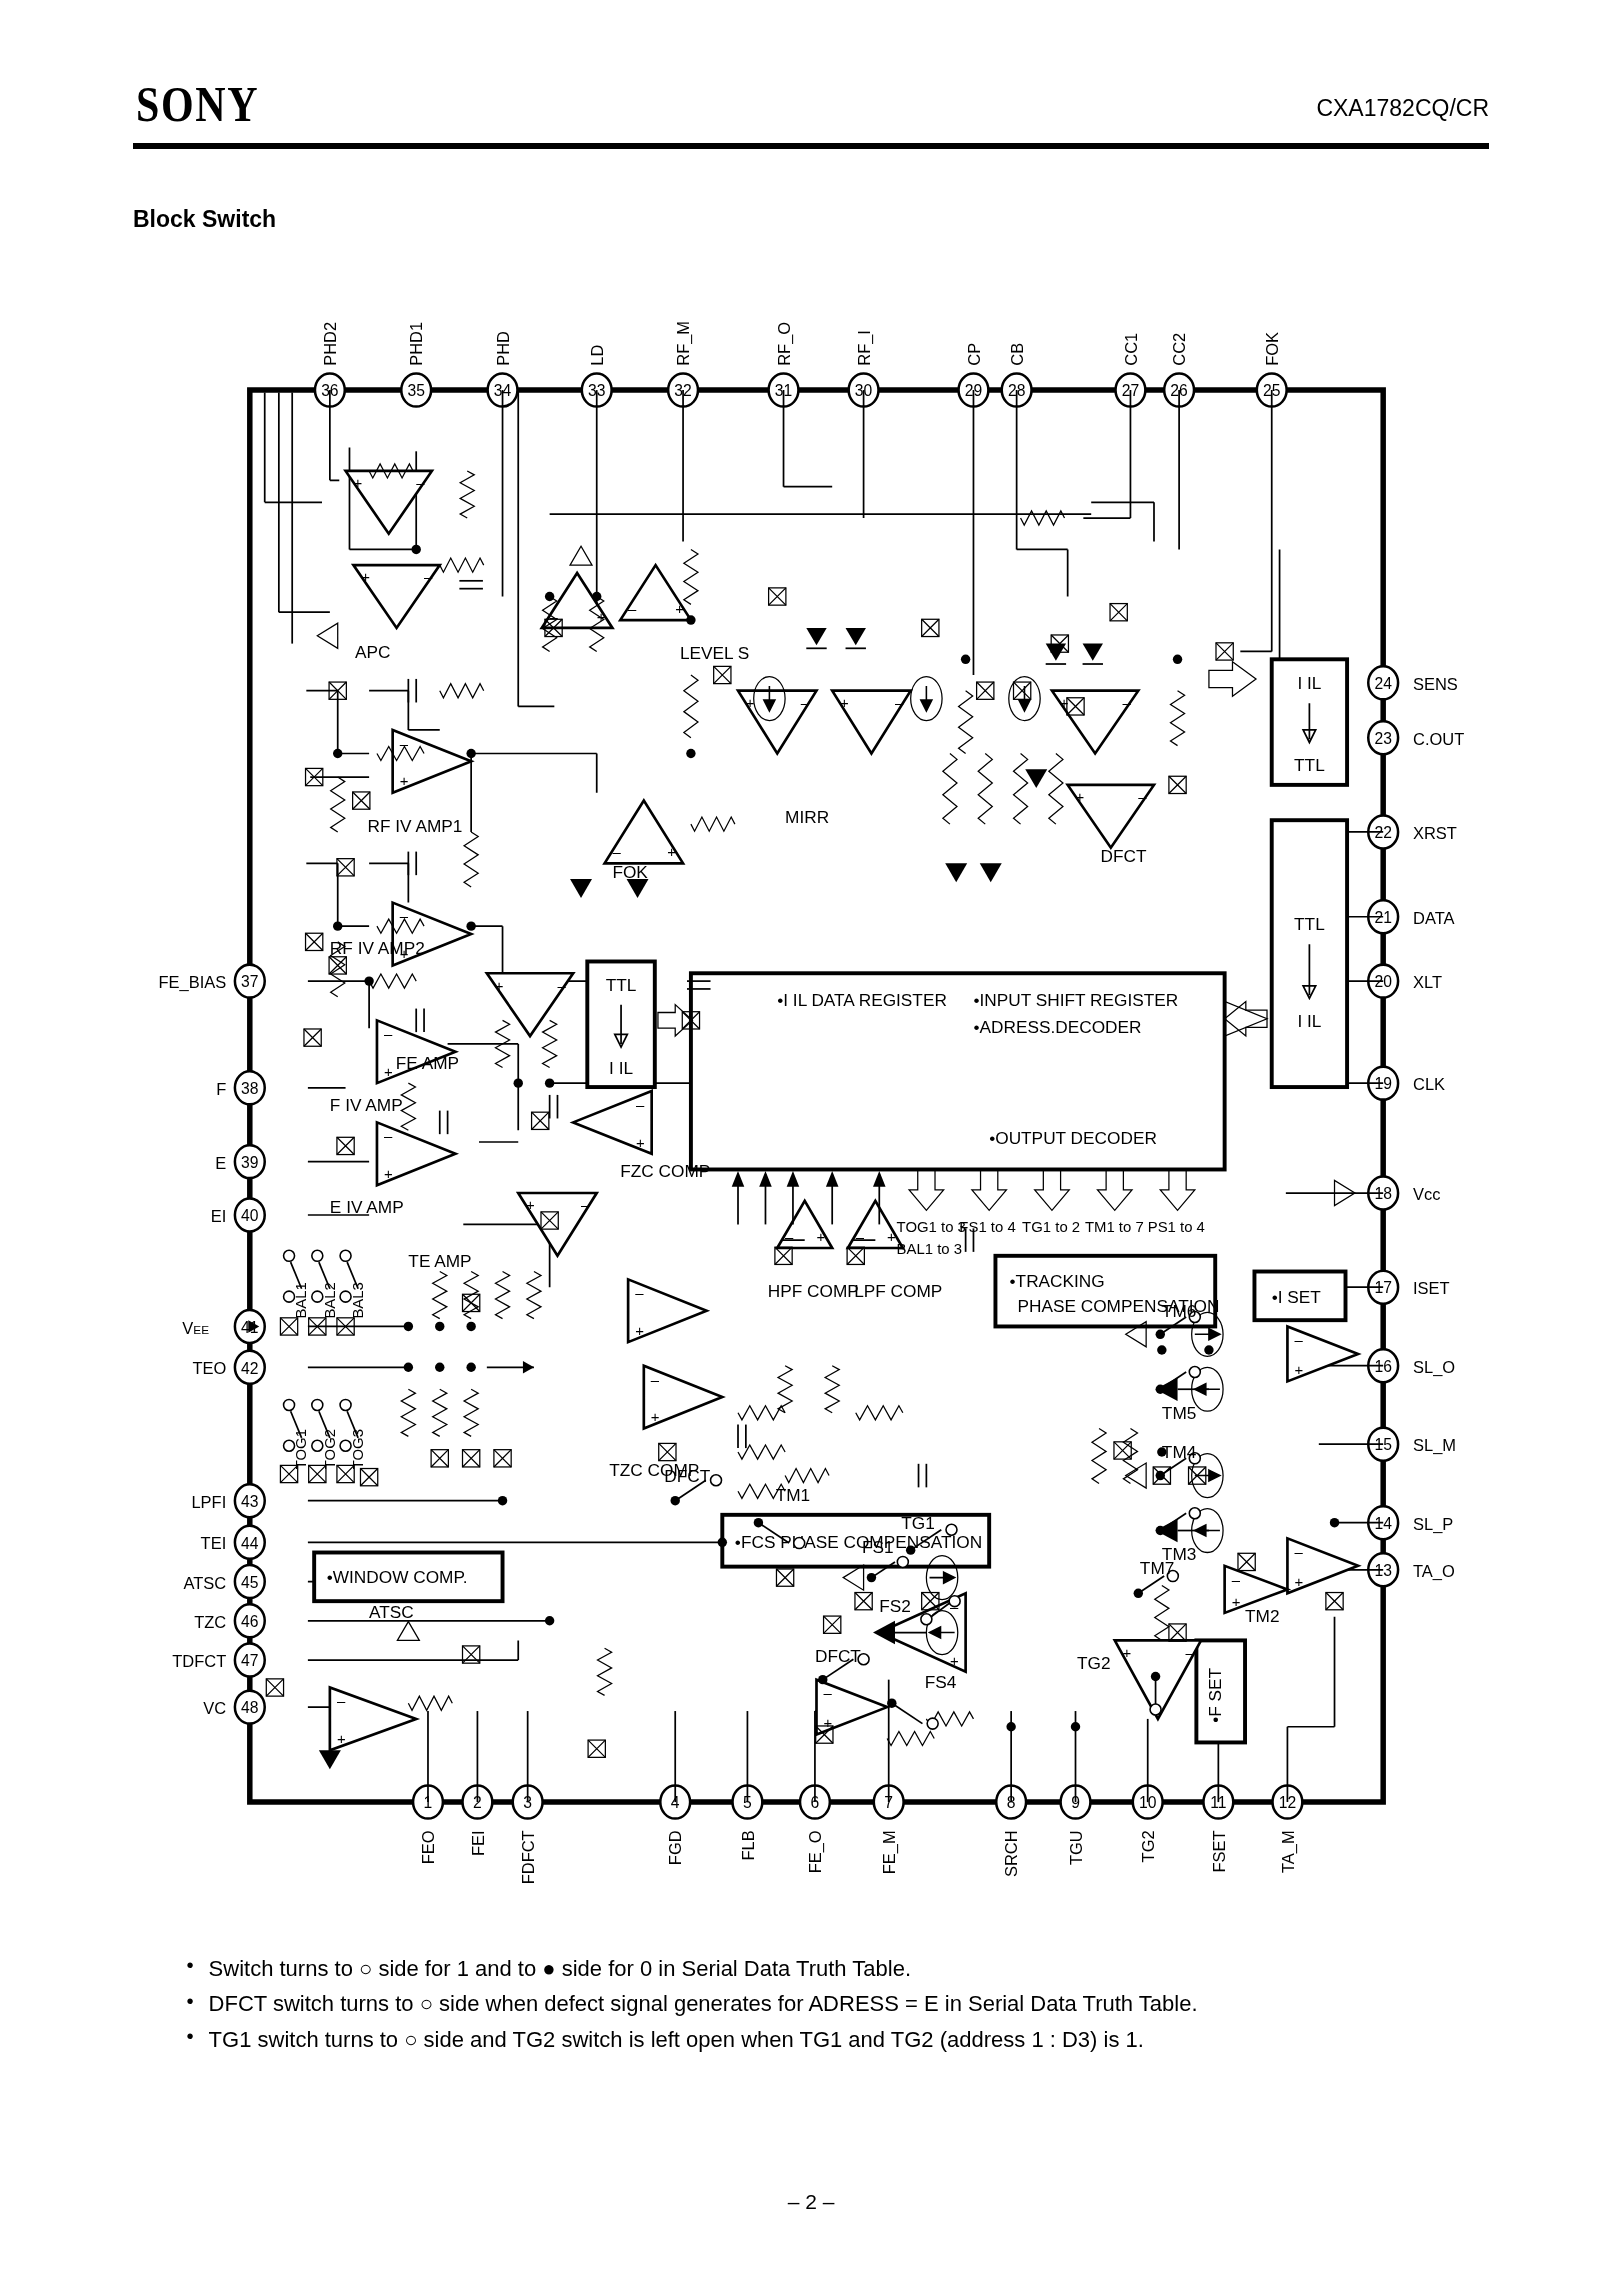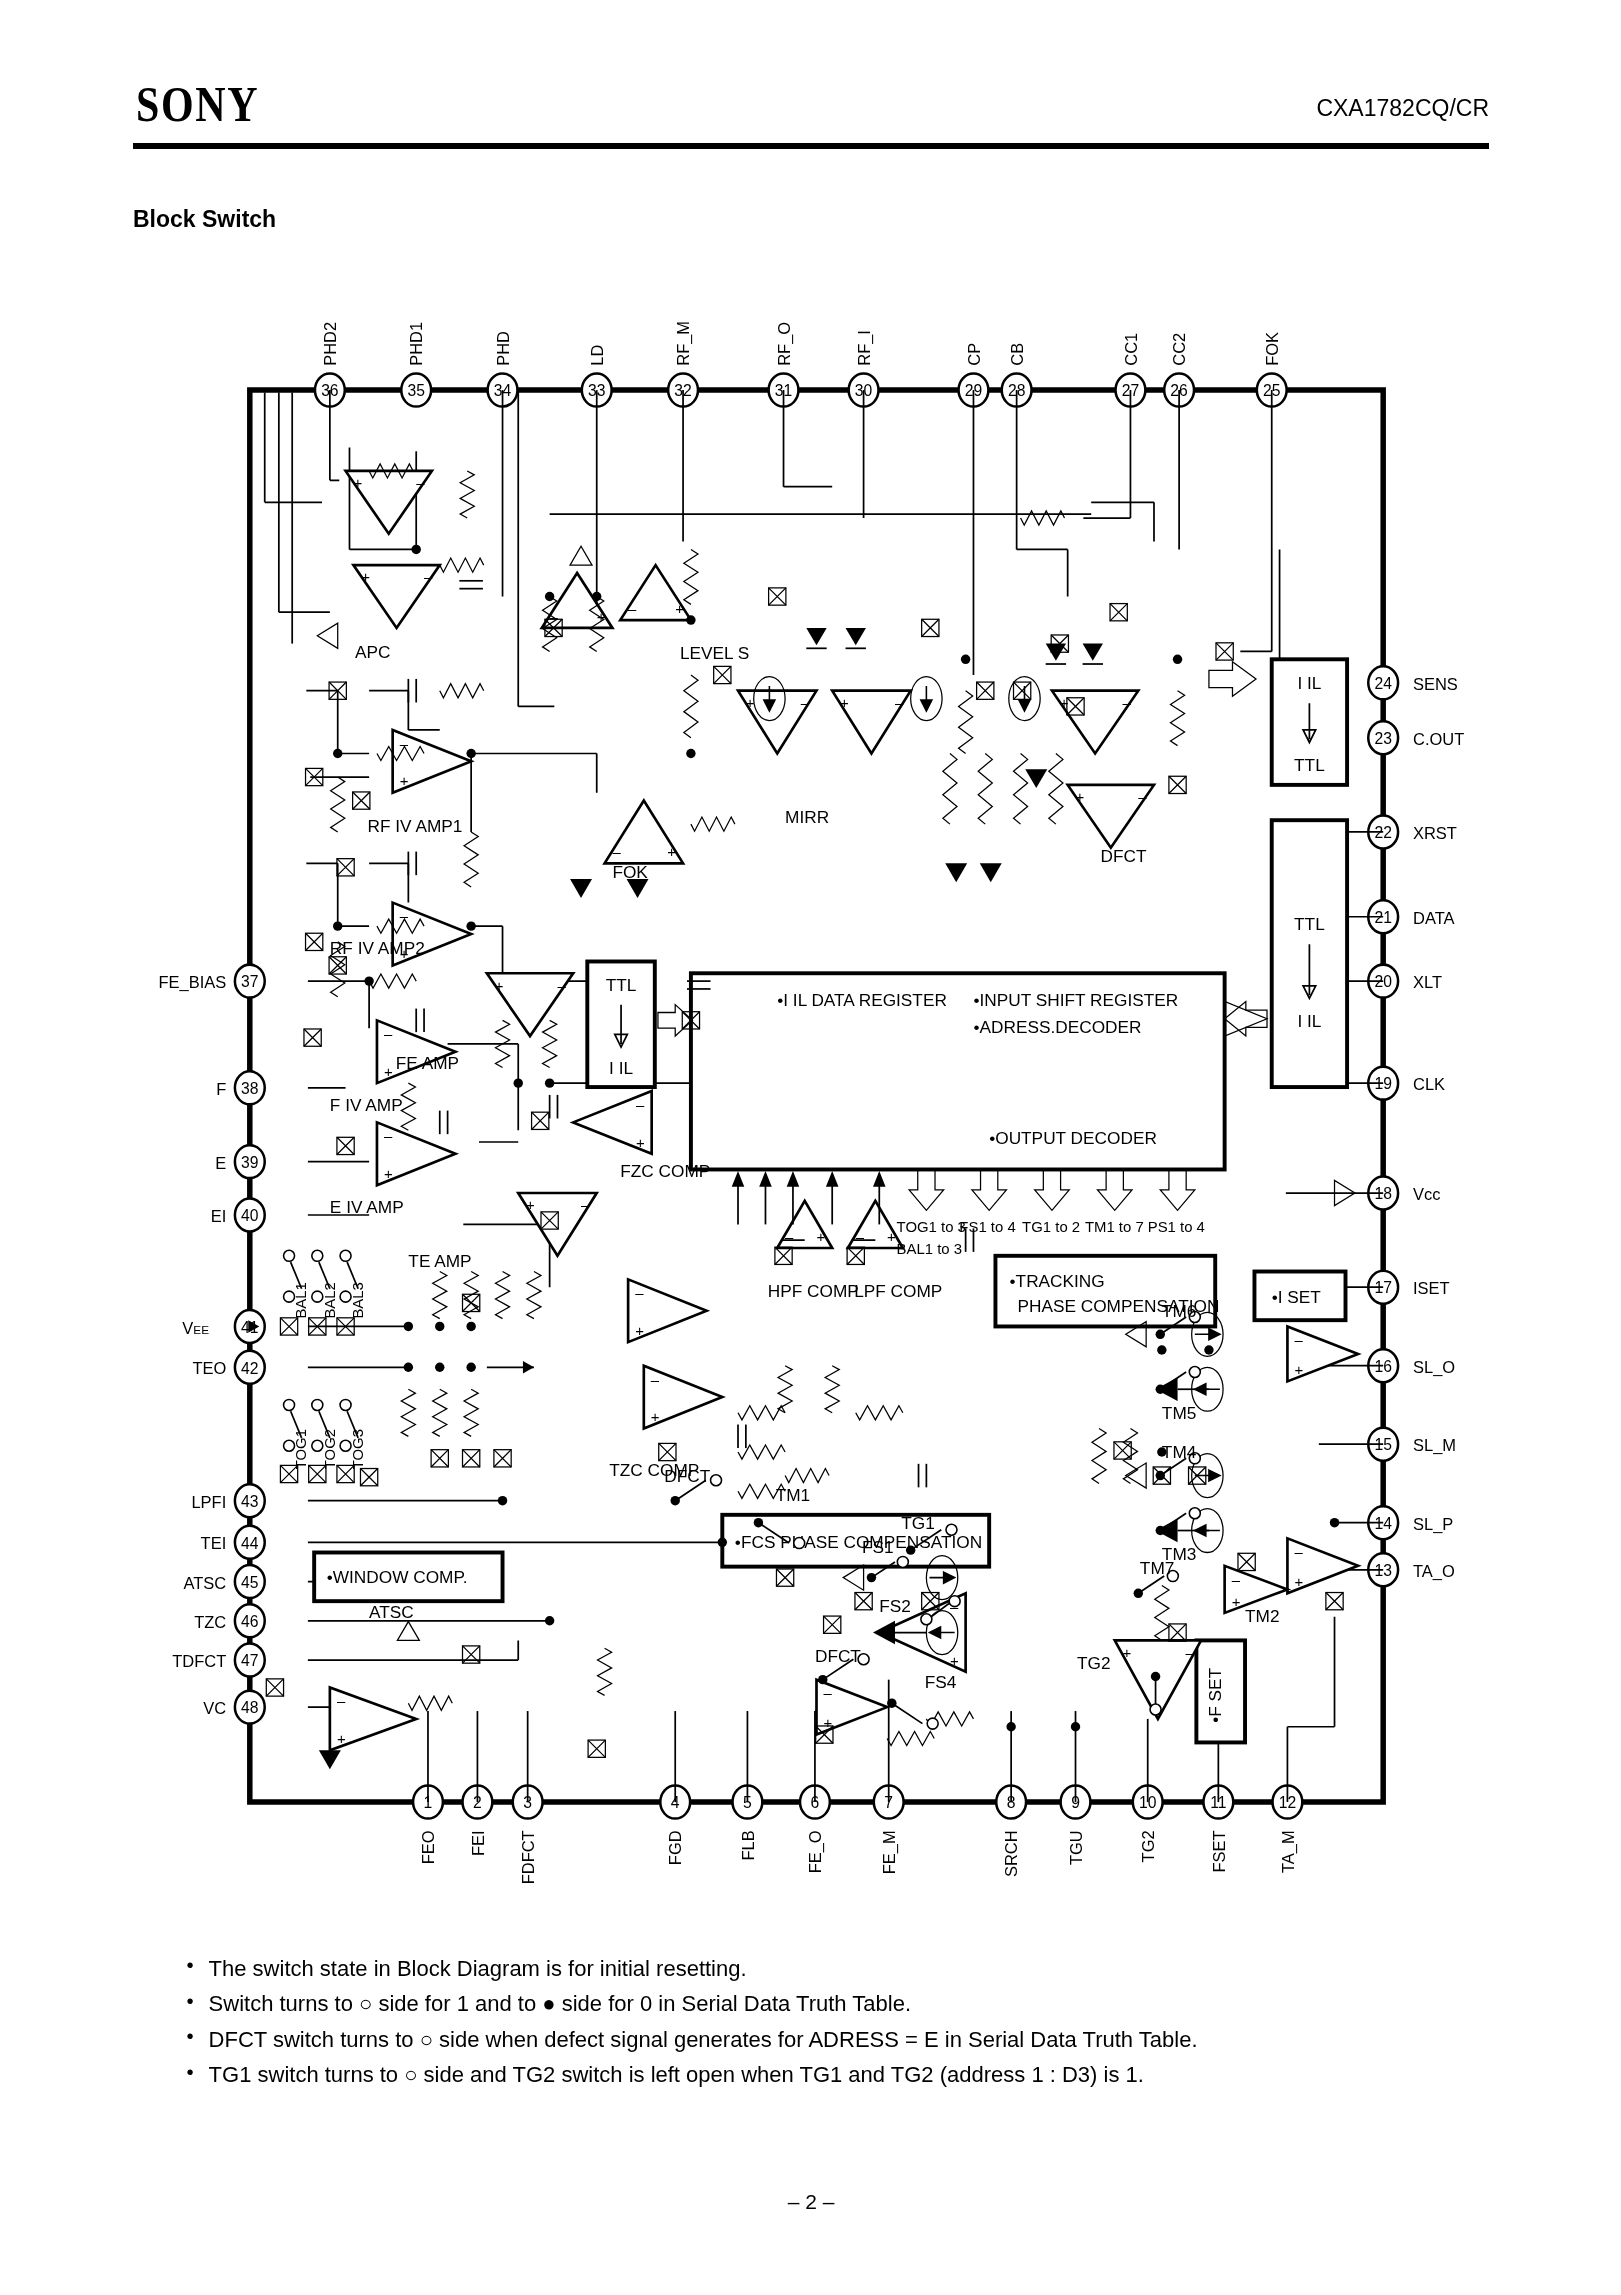--- a/index.html
+++ b/index.html
@@ -1090,21 +1090,20 @@
         <text x="1480" y="1858" class="blab">TM4</text>
         <text x="1480" y="1808" class="blab">TM5</text>
         <text x="1480" y="1678" class="blab">TM6</text>
         <text x="1452" y="2006" class="blab">TM7</text>
         <text x="846" y="1888" class="blab">DFCT</text>
         <text x="1038" y="2118" class="blab">DFCT</text>
       </g>
   </svg>
 
   <ul class="notes">
-    <li>The switch state in Block Diagram is for initial resetting.</li>
     <li>Switch turns to ○ side for 1 and to ● side for 0 in Serial Data Truth Table.</li>
     <li>DFCT switch turns to ○ side when defect signal generates for ADRESS = E in Serial Data Truth Table.</li>
     <li>TG1 switch turns to ○ side and TG2 switch is left open when TG1 and TG2 (address 1 : D3) is 1.</li>
   </ul>
 
   <div class="pgnum">– 2 –</div>
 </div>
 
 
 </body></html>

